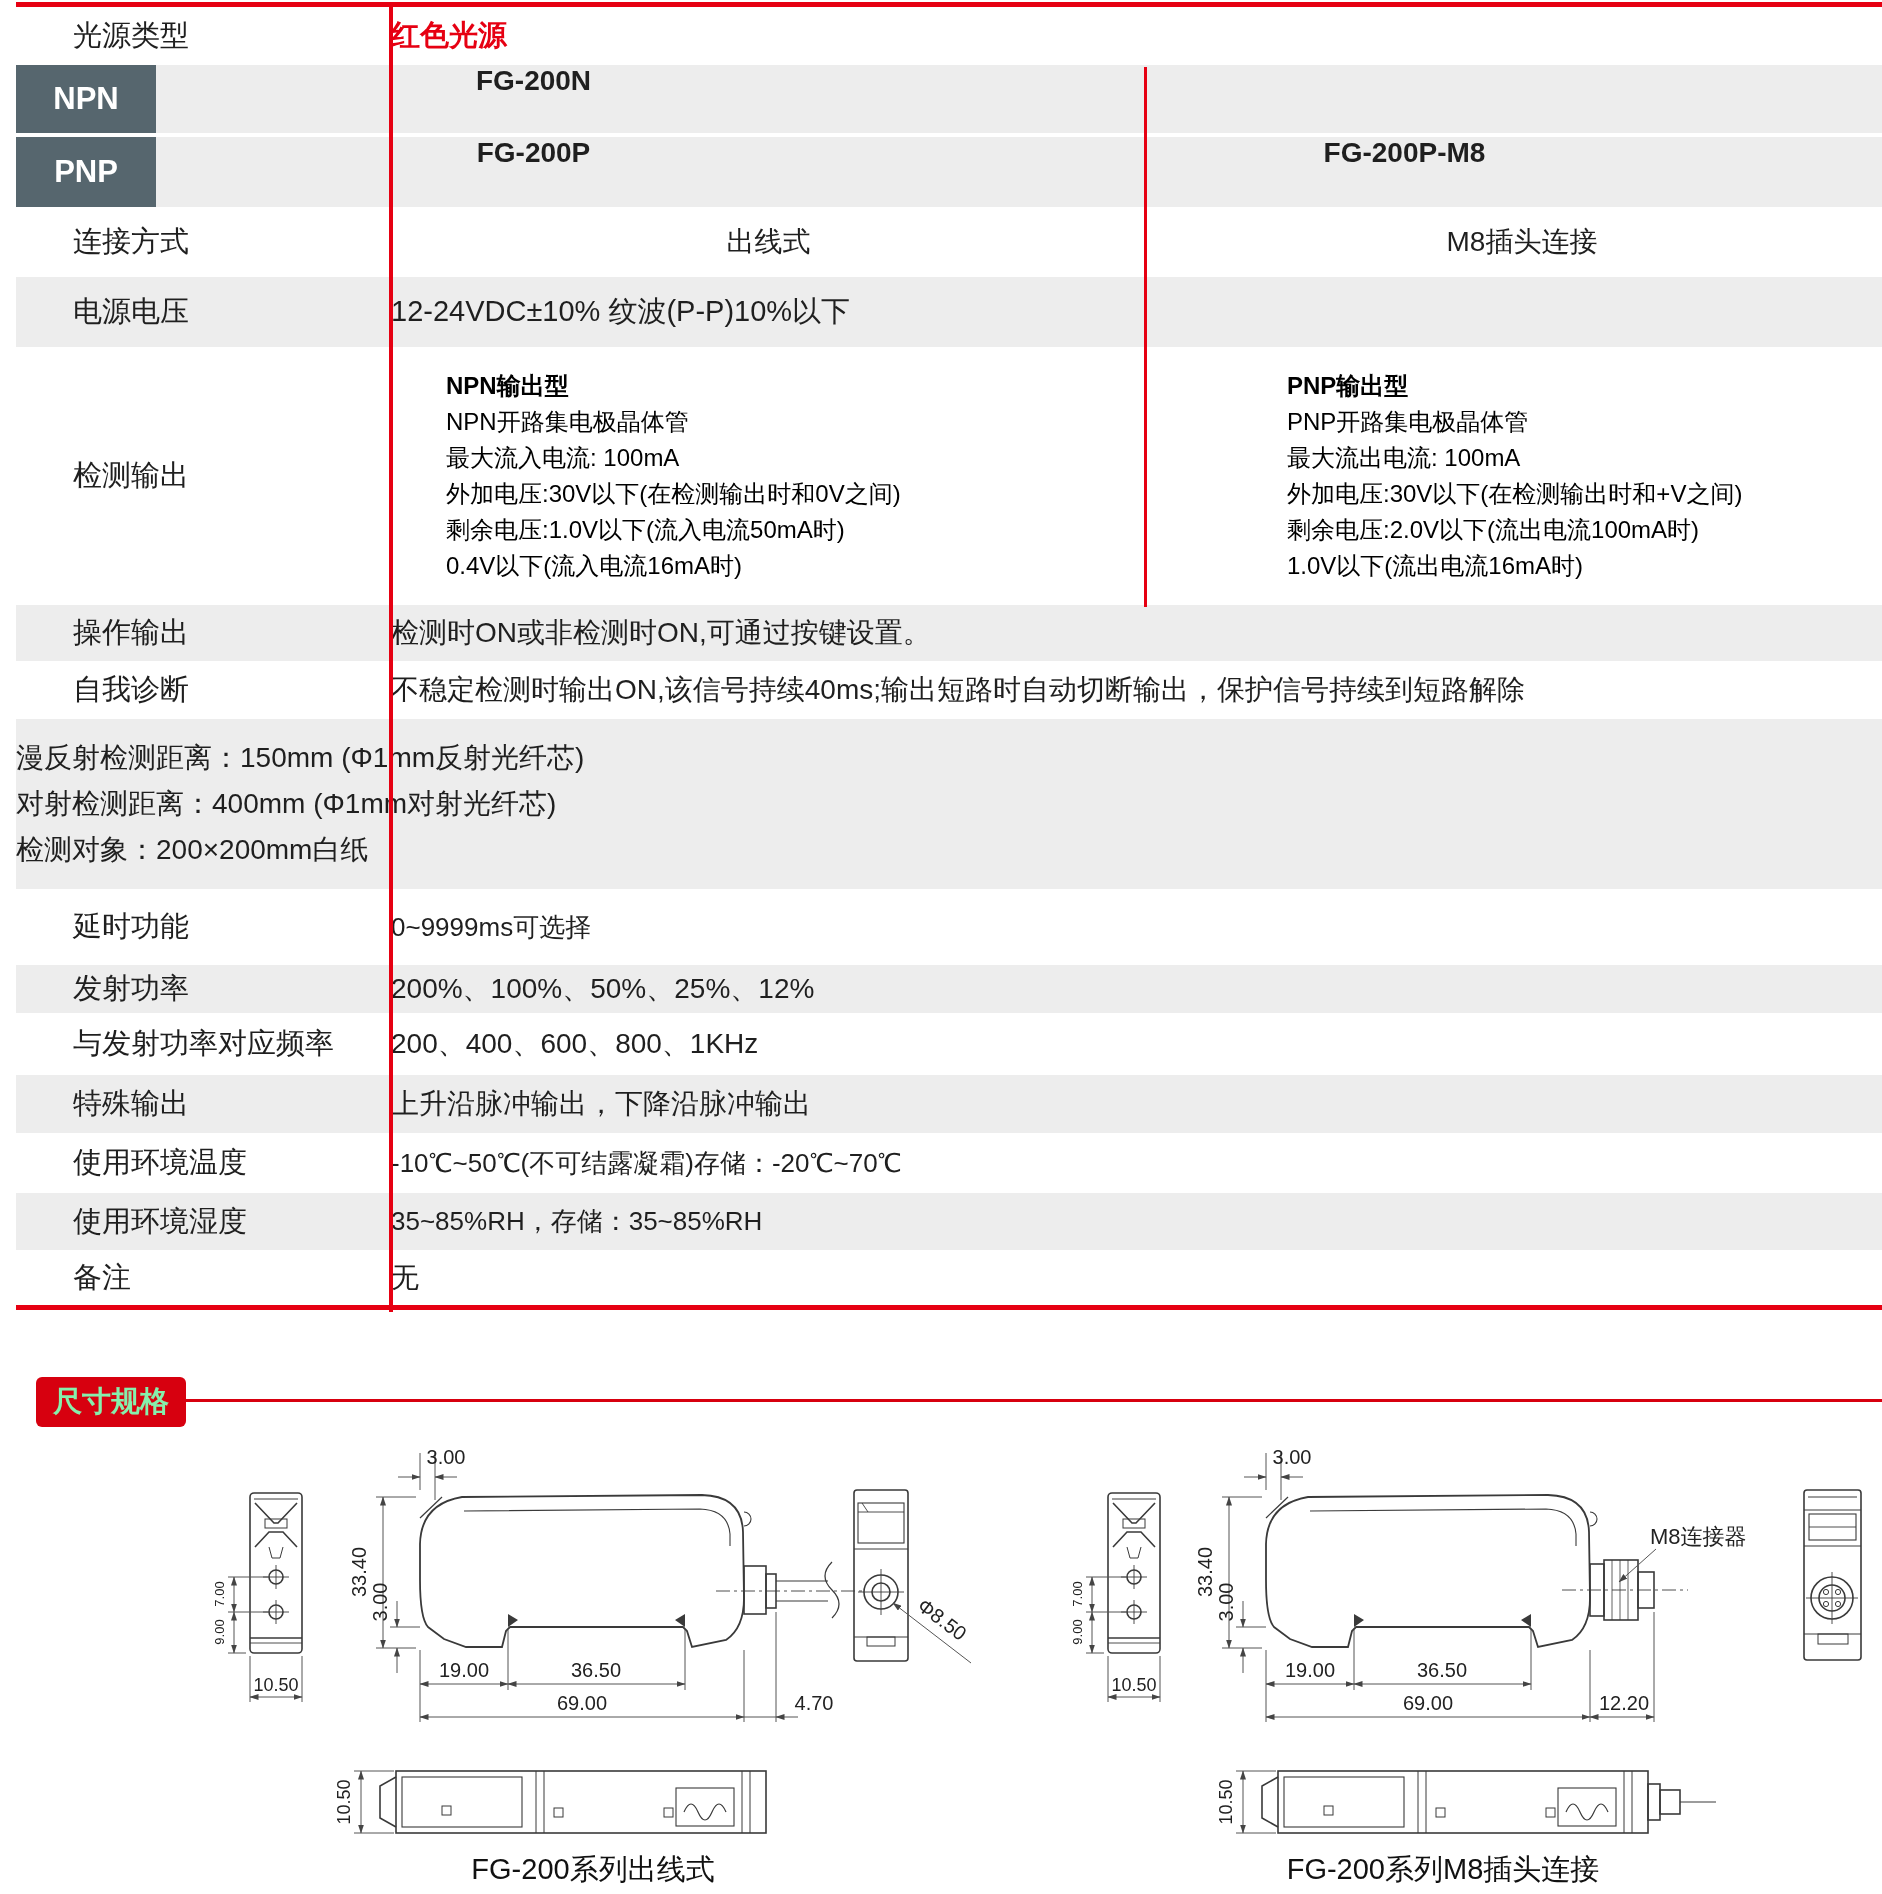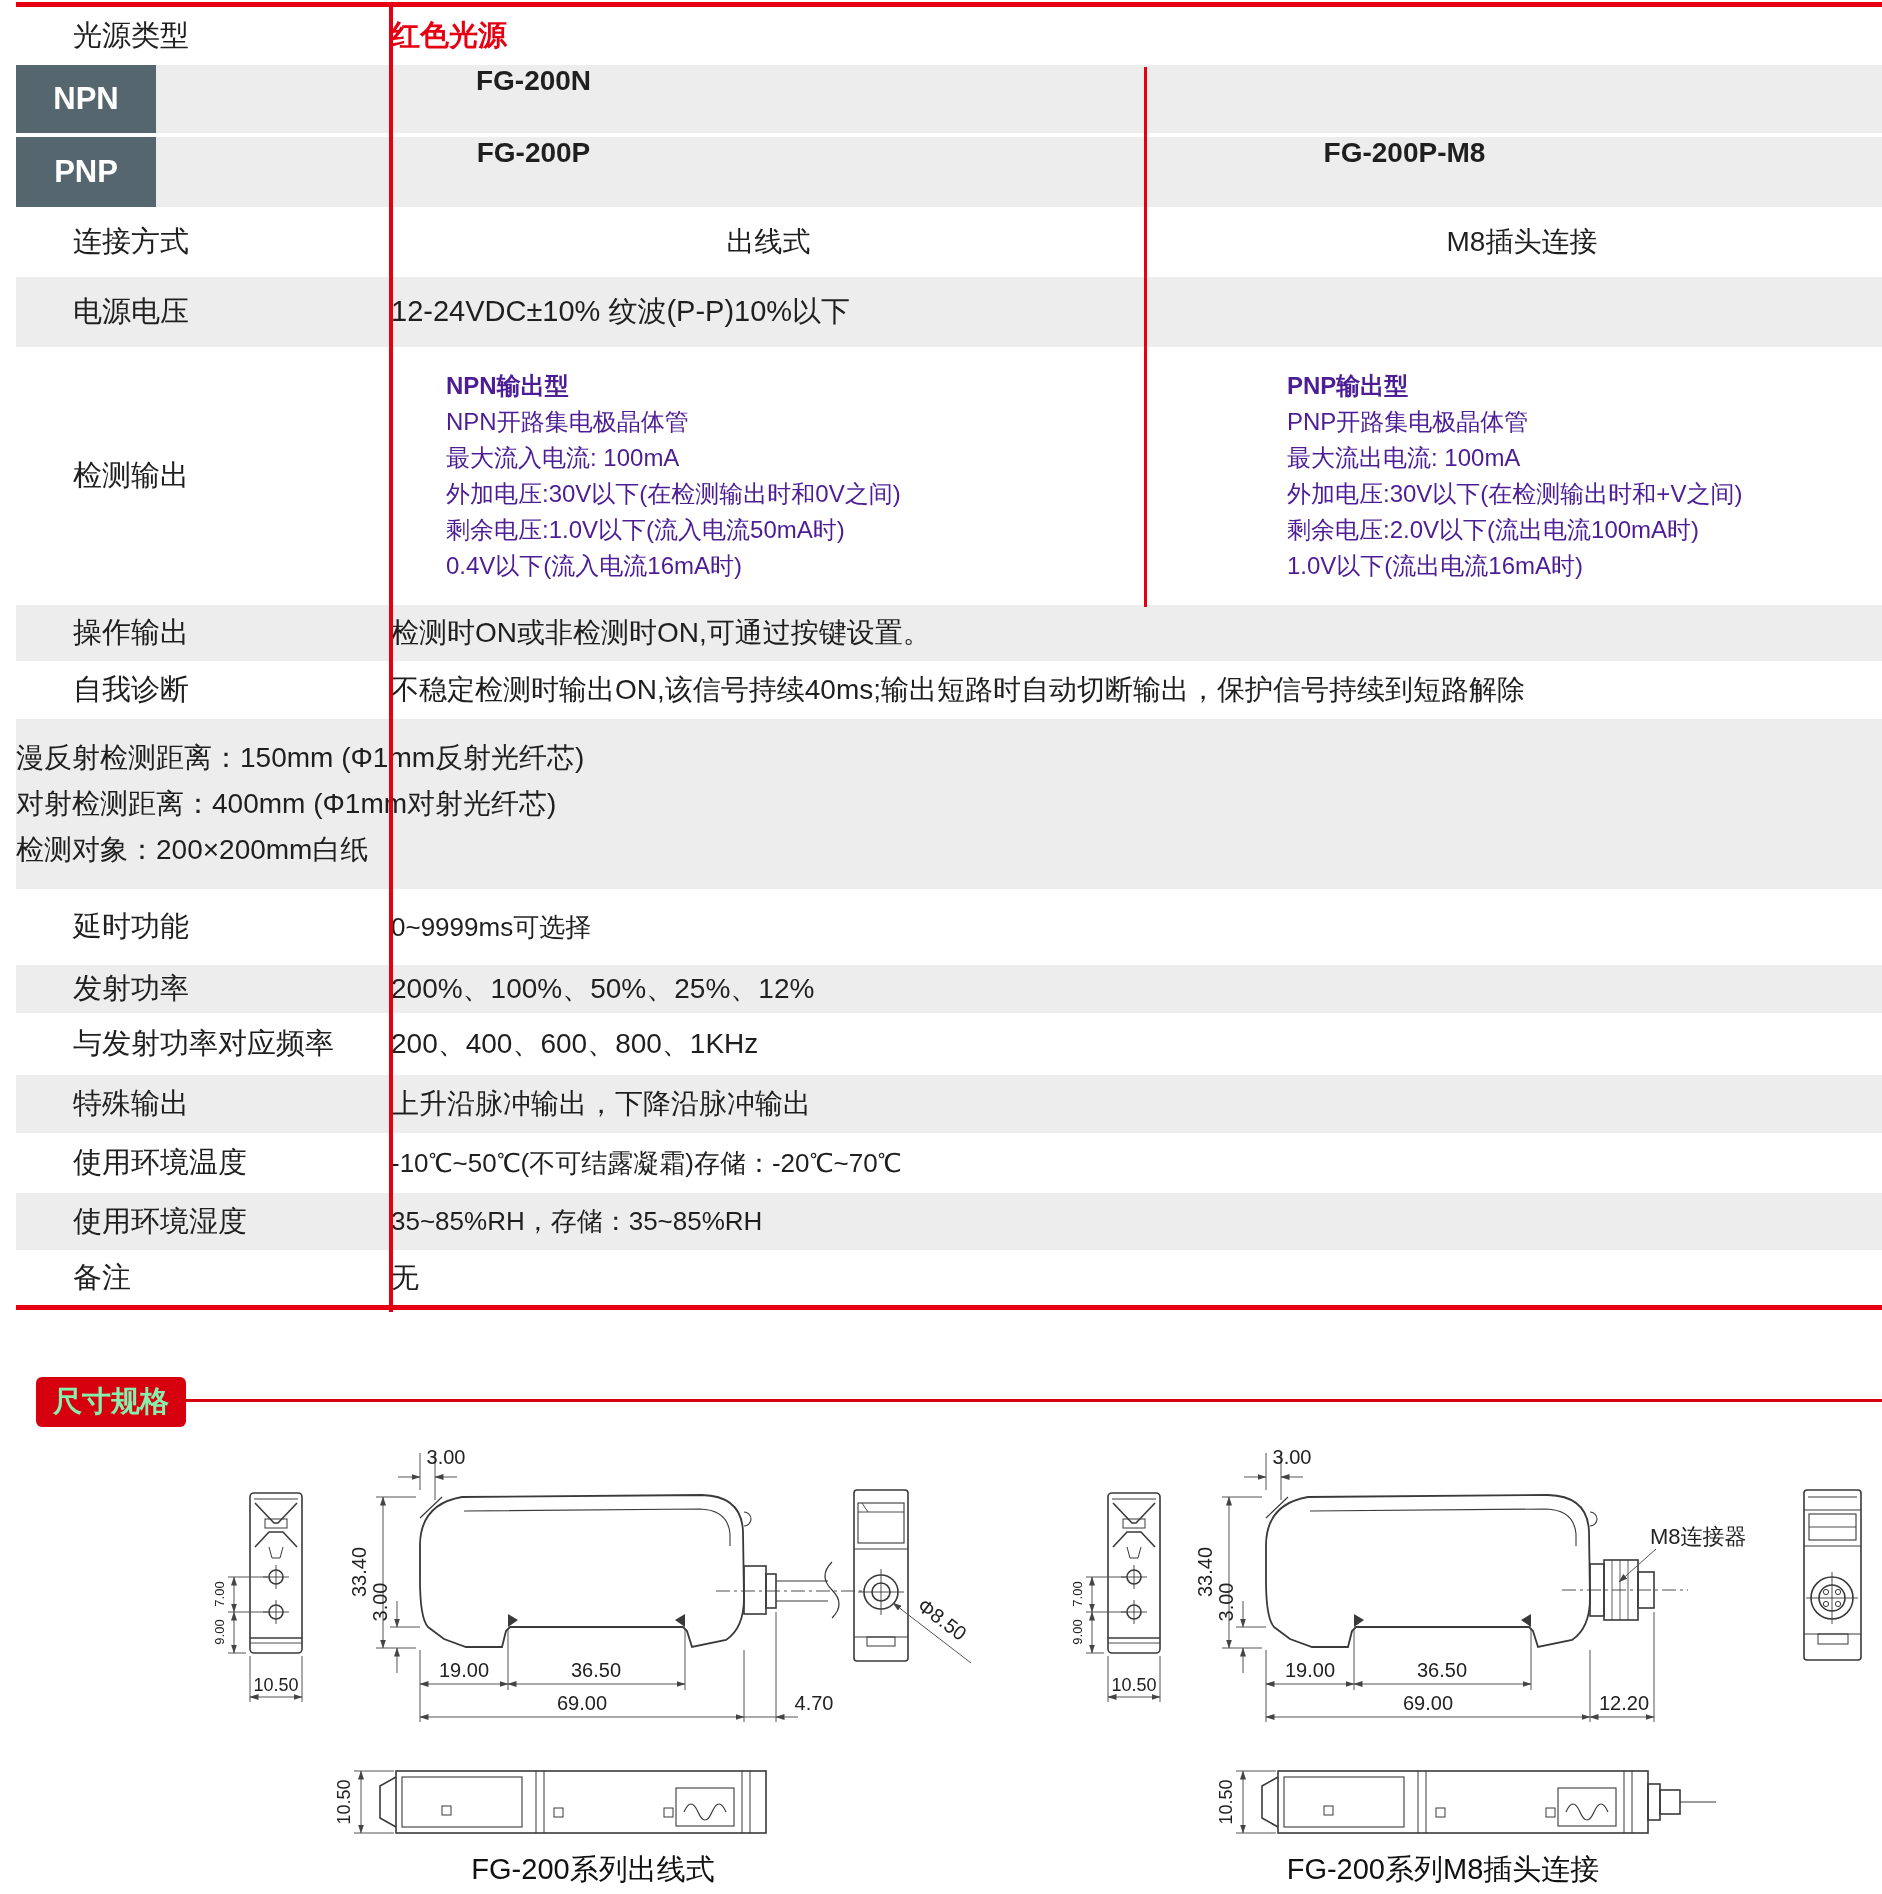--- a/index.html
+++ b/index.html
@@ -17,21 +17,21 @@
   .red-t{color:#e60012;font-weight:bold;font-size:29px;}
   .c1{width:755px;text-align:center;font-size:28px;color:#1f1f1f;flex-shrink:0;}
   .c2{flex:1;text-align:center;font-size:28px;color:#1f1f1f;}
   
   .mlabel{width:235px;box-sizing:border-box;padding-left:57px;font-size:30px;font-weight:bold;height:100%;display:flex;align-items:center;flex-shrink:0;}
   .mright{flex:1;display:flex;flex-direction:column;height:100%;}
   .msub{display:flex;align-items:flex-start;}
   .npbox{width:140px;height:100%;background:#56666e;color:#fff;font-weight:bold;font-size:31px;display:flex;align-items:center;justify-content:center;flex-shrink:0;}
   .gapline{height:4px;background:#fff;}
   
-  .det{font-size:24px;line-height:36px;color:#4c1d95;text-align:left;}
+  .det{font-size:24px;line-height:36px;color:#000000;text-align:left;}
   .det .t{font-weight:bold;}
   .dist-lines{line-height:46px;}
   
   .vline{position:absolute;background:#e60012;}
   
   .badge{position:absolute;left:20px;top:1377px;width:150px;height:50px;background:#d7000f;border-radius:6px;color:#86efac;font-size:29px;font-weight:bold;display:flex;align-items:center;justify-content:center;}
   .rule{position:absolute;left:162px;right:0;top:1399px;height:3px;background:#d7000f;}
   .caption{position:absolute;top:1850px;font-size:29px;color:#111;text-align:center;}
   .cap-l{left:377px;width:400px;}
   .cap-r{left:1207px;width:440px;}

